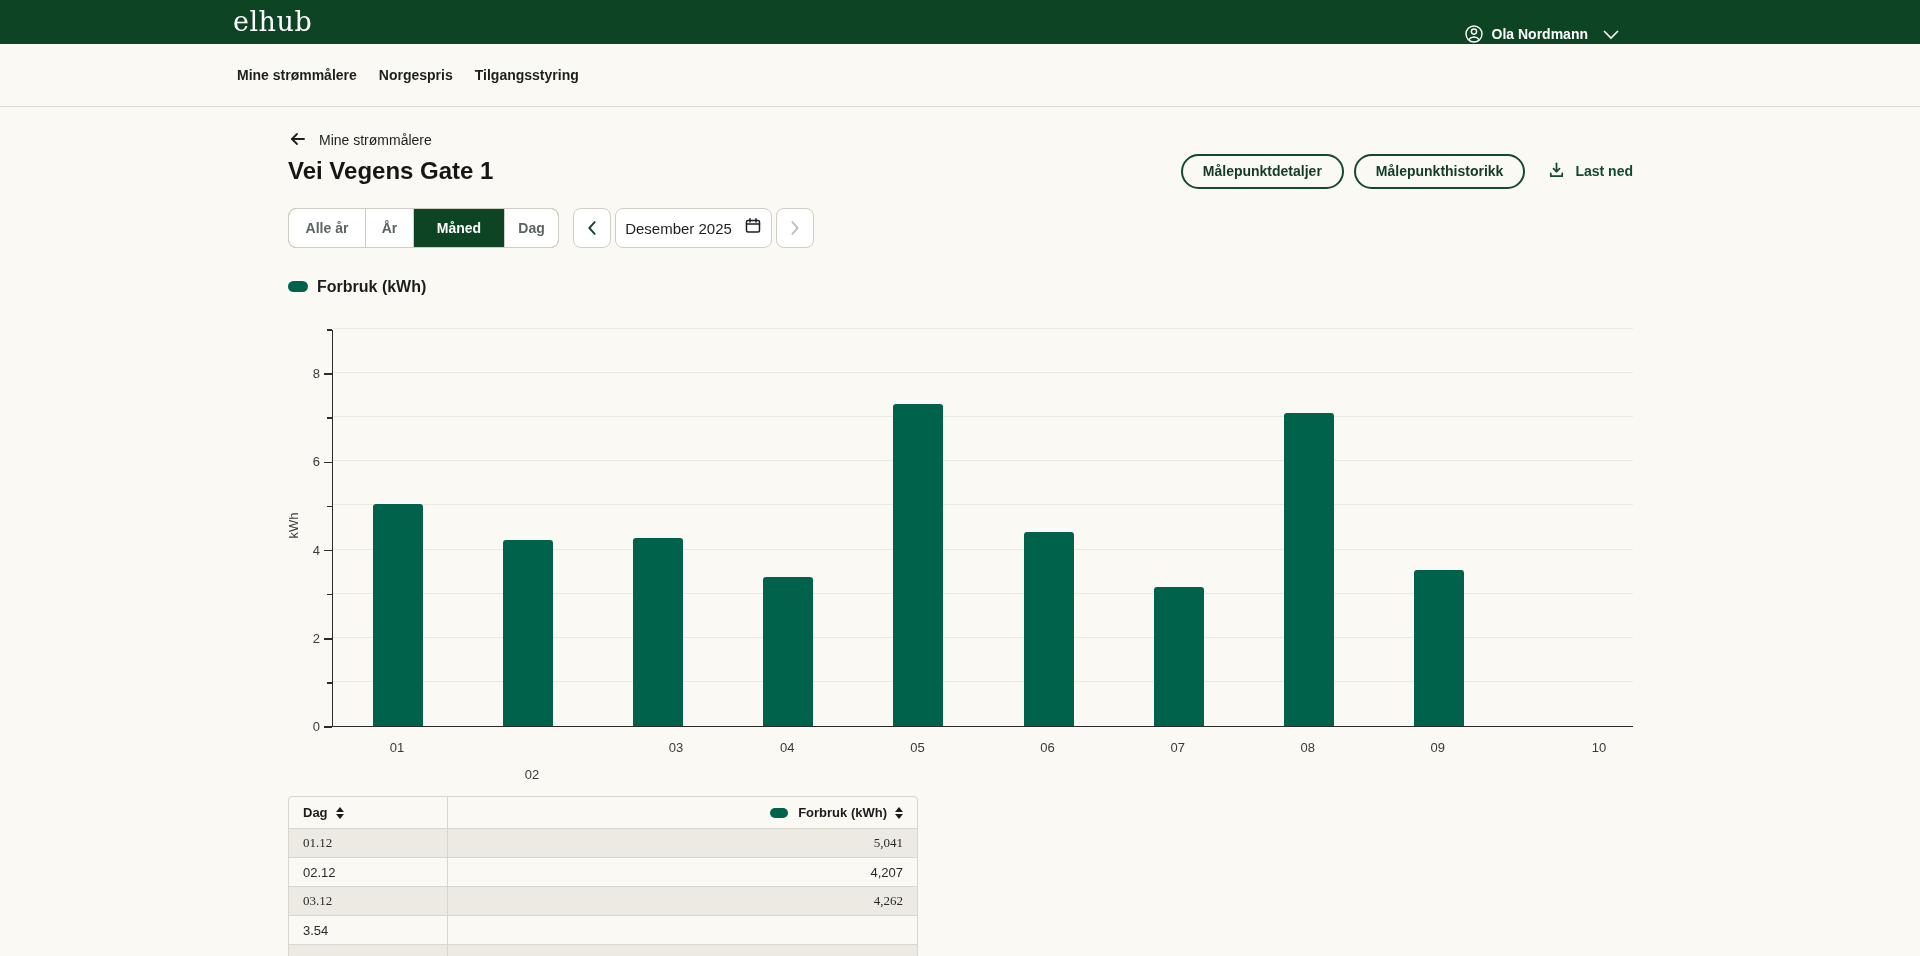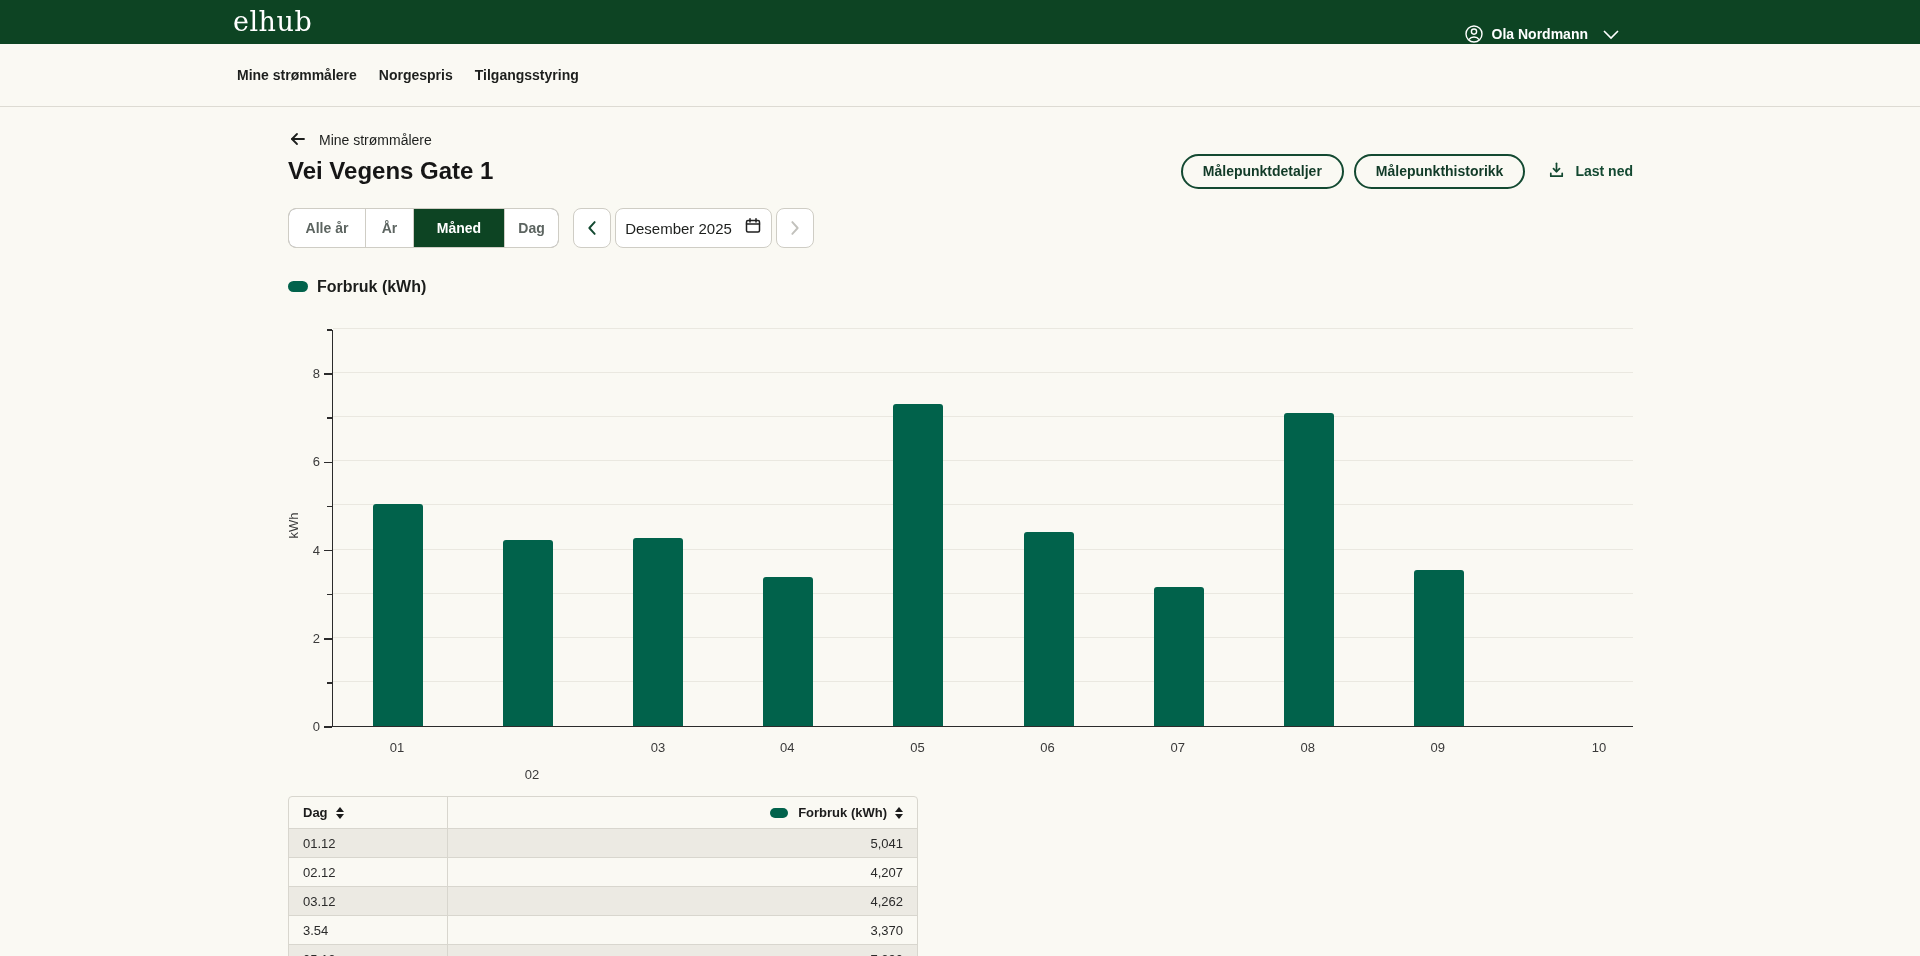--- a/index.html
+++ b/index.html
@@ -68,21 +68,21 @@
   .table { margin-top:26px; width:630px; border:1px solid #D8D6CE; border-radius:4px 4px 0 0; background:#FAF9F3; }
   .thead { display:flex; height:32px; border-bottom:1px solid #D8D6CE; }
   .th { display:flex; align-items:center; font-size:13px; font-weight:bold; color:#1c1c1c; }
   .th.dag-h { width:159px; border-right:1px solid #D8D6CE; padding-left:14px; gap:8px; }
   .th.val-h { flex:1; justify-content:flex-end; padding-right:14px; gap:8px; }
   .tpill { width:18px; height:10px; border-radius:5px; background:#01624B; margin-right:2px; }
   .sort { display:flex; flex-direction:column; align-items:center; gap:2px; cursor:pointer; }
   .tri-up { width:0; height:0; border-left:4px solid transparent; border-right:4px solid transparent; border-bottom:5px solid #1c1c1c; }
   .tri-down { width:0; height:0; border-left:4px solid transparent; border-right:4px solid transparent; border-top:5px solid #1c1c1c; }
   .trow { display:flex; height:29px; border-bottom:1px solid #D8D6CE; background:#FAF9F3; }
-  .trow.odd { background:#ECEAE3; }
+  .trow.odd { background:#ECEAE3;font-family:Liberation Serif, serif; }
   .trow:last-child { border-bottom:none; }
   .tcell { font-size:13px; color:#2a2a2a; display:flex; align-items:center; }
   .tcell.dag { width:159px; border-right:1px solid #D8D6CE; padding-left:14px; }
   .tcell.val { flex:1; justify-content:flex-end; padding-right:14px; }
 </style>
 </head>
 <body>
 
 <div class="topbar">
   <div class="logo">elhub</div>
@@ -208,21 +208,21 @@
       <div class="ytick-label" style="top: 212.556px;">4</div>
       <div class="tick minor" style="top: 175.694px;"></div>
       <div class="tick major" style="top: 131.583px;"></div>
       <div class="ytick-label" style="top: 124.333px;">6</div>
       <div class="tick minor" style="top: 87.4722px;"></div>
       <div class="tick major" style="top: 43.3611px;"></div>
       <div class="ytick-label" style="top: 36.1111px;">8</div>
       <div class="tick minor" style="top: -0.75px;"></div>
       <div class="xtick-label" style="left: 89.05px;">01</div>
       <div class="xtick-label" style="left: 224px; margin-top: 27px;">02</div>
-      <div class="xtick-label" style="left: 350px;">03</div>
+      <div class="xtick-label" style="left: 368px;">03</div>
       <div class="xtick-label" style="left: 479.35px;">04</div>
       <div class="xtick-label" style="left: 609.45px;">05</div>
       <div class="xtick-label" style="left: 739.55px;">06</div>
       <div class="xtick-label" style="left: 869.65px;">07</div>
       <div class="xtick-label" style="left: 999.75px;">08</div>
       <div class="xtick-label" style="left: 1129.85px;">09</div>
       <div class="xtick-label" style="left: 1291px;">10</div>
     </div>
 
   <div class="table">
@@ -251,21 +251,20 @@
         <div class="trow">
           <div class="tcell dag">02.12</div>
           <div class="tcell val">4,207</div>
         </div>
         <div class="trow odd">
           <div class="tcell dag">03.12</div>
           <div class="tcell val">4,262</div>
         </div>
         <div class="trow">
           <div class="tcell dag">3.54</div>
-          <div class="tcell val">3,370</div>
         </div>
         <div class="trow odd">
           <div class="tcell dag">05.12</div>
           <div class="tcell val">7,290</div>
         </div>
       </div>
   </div>
 
 </div>
 

